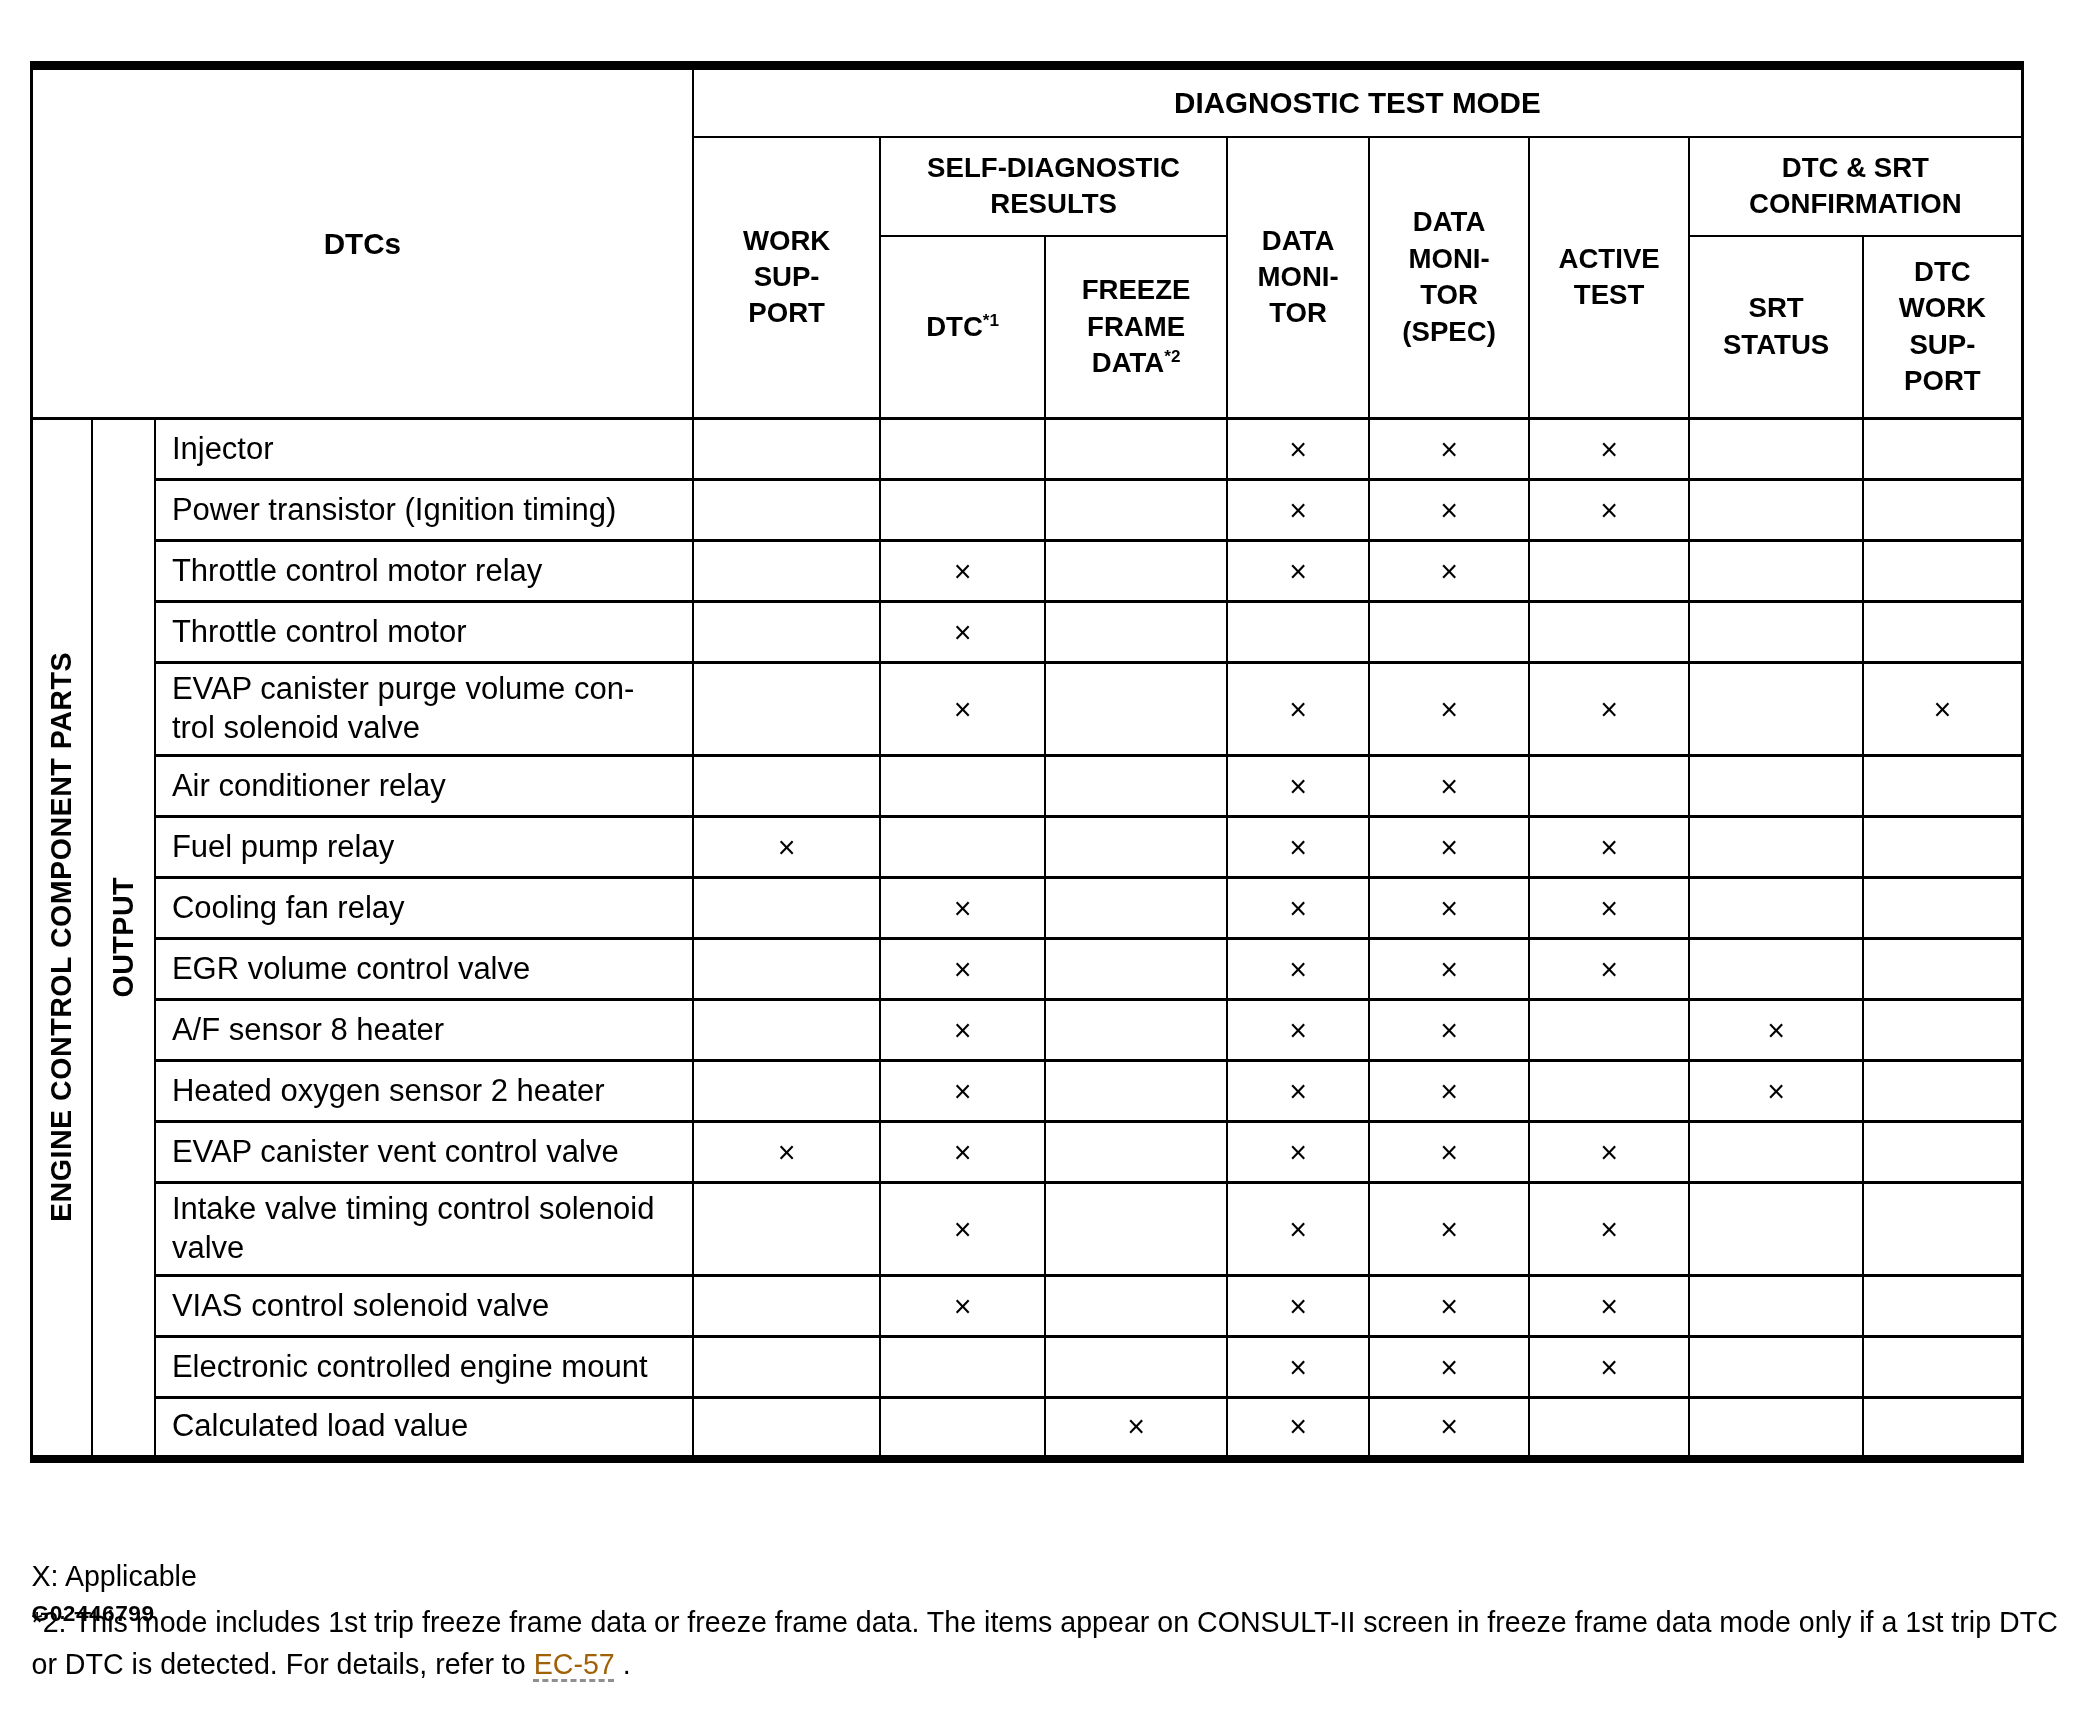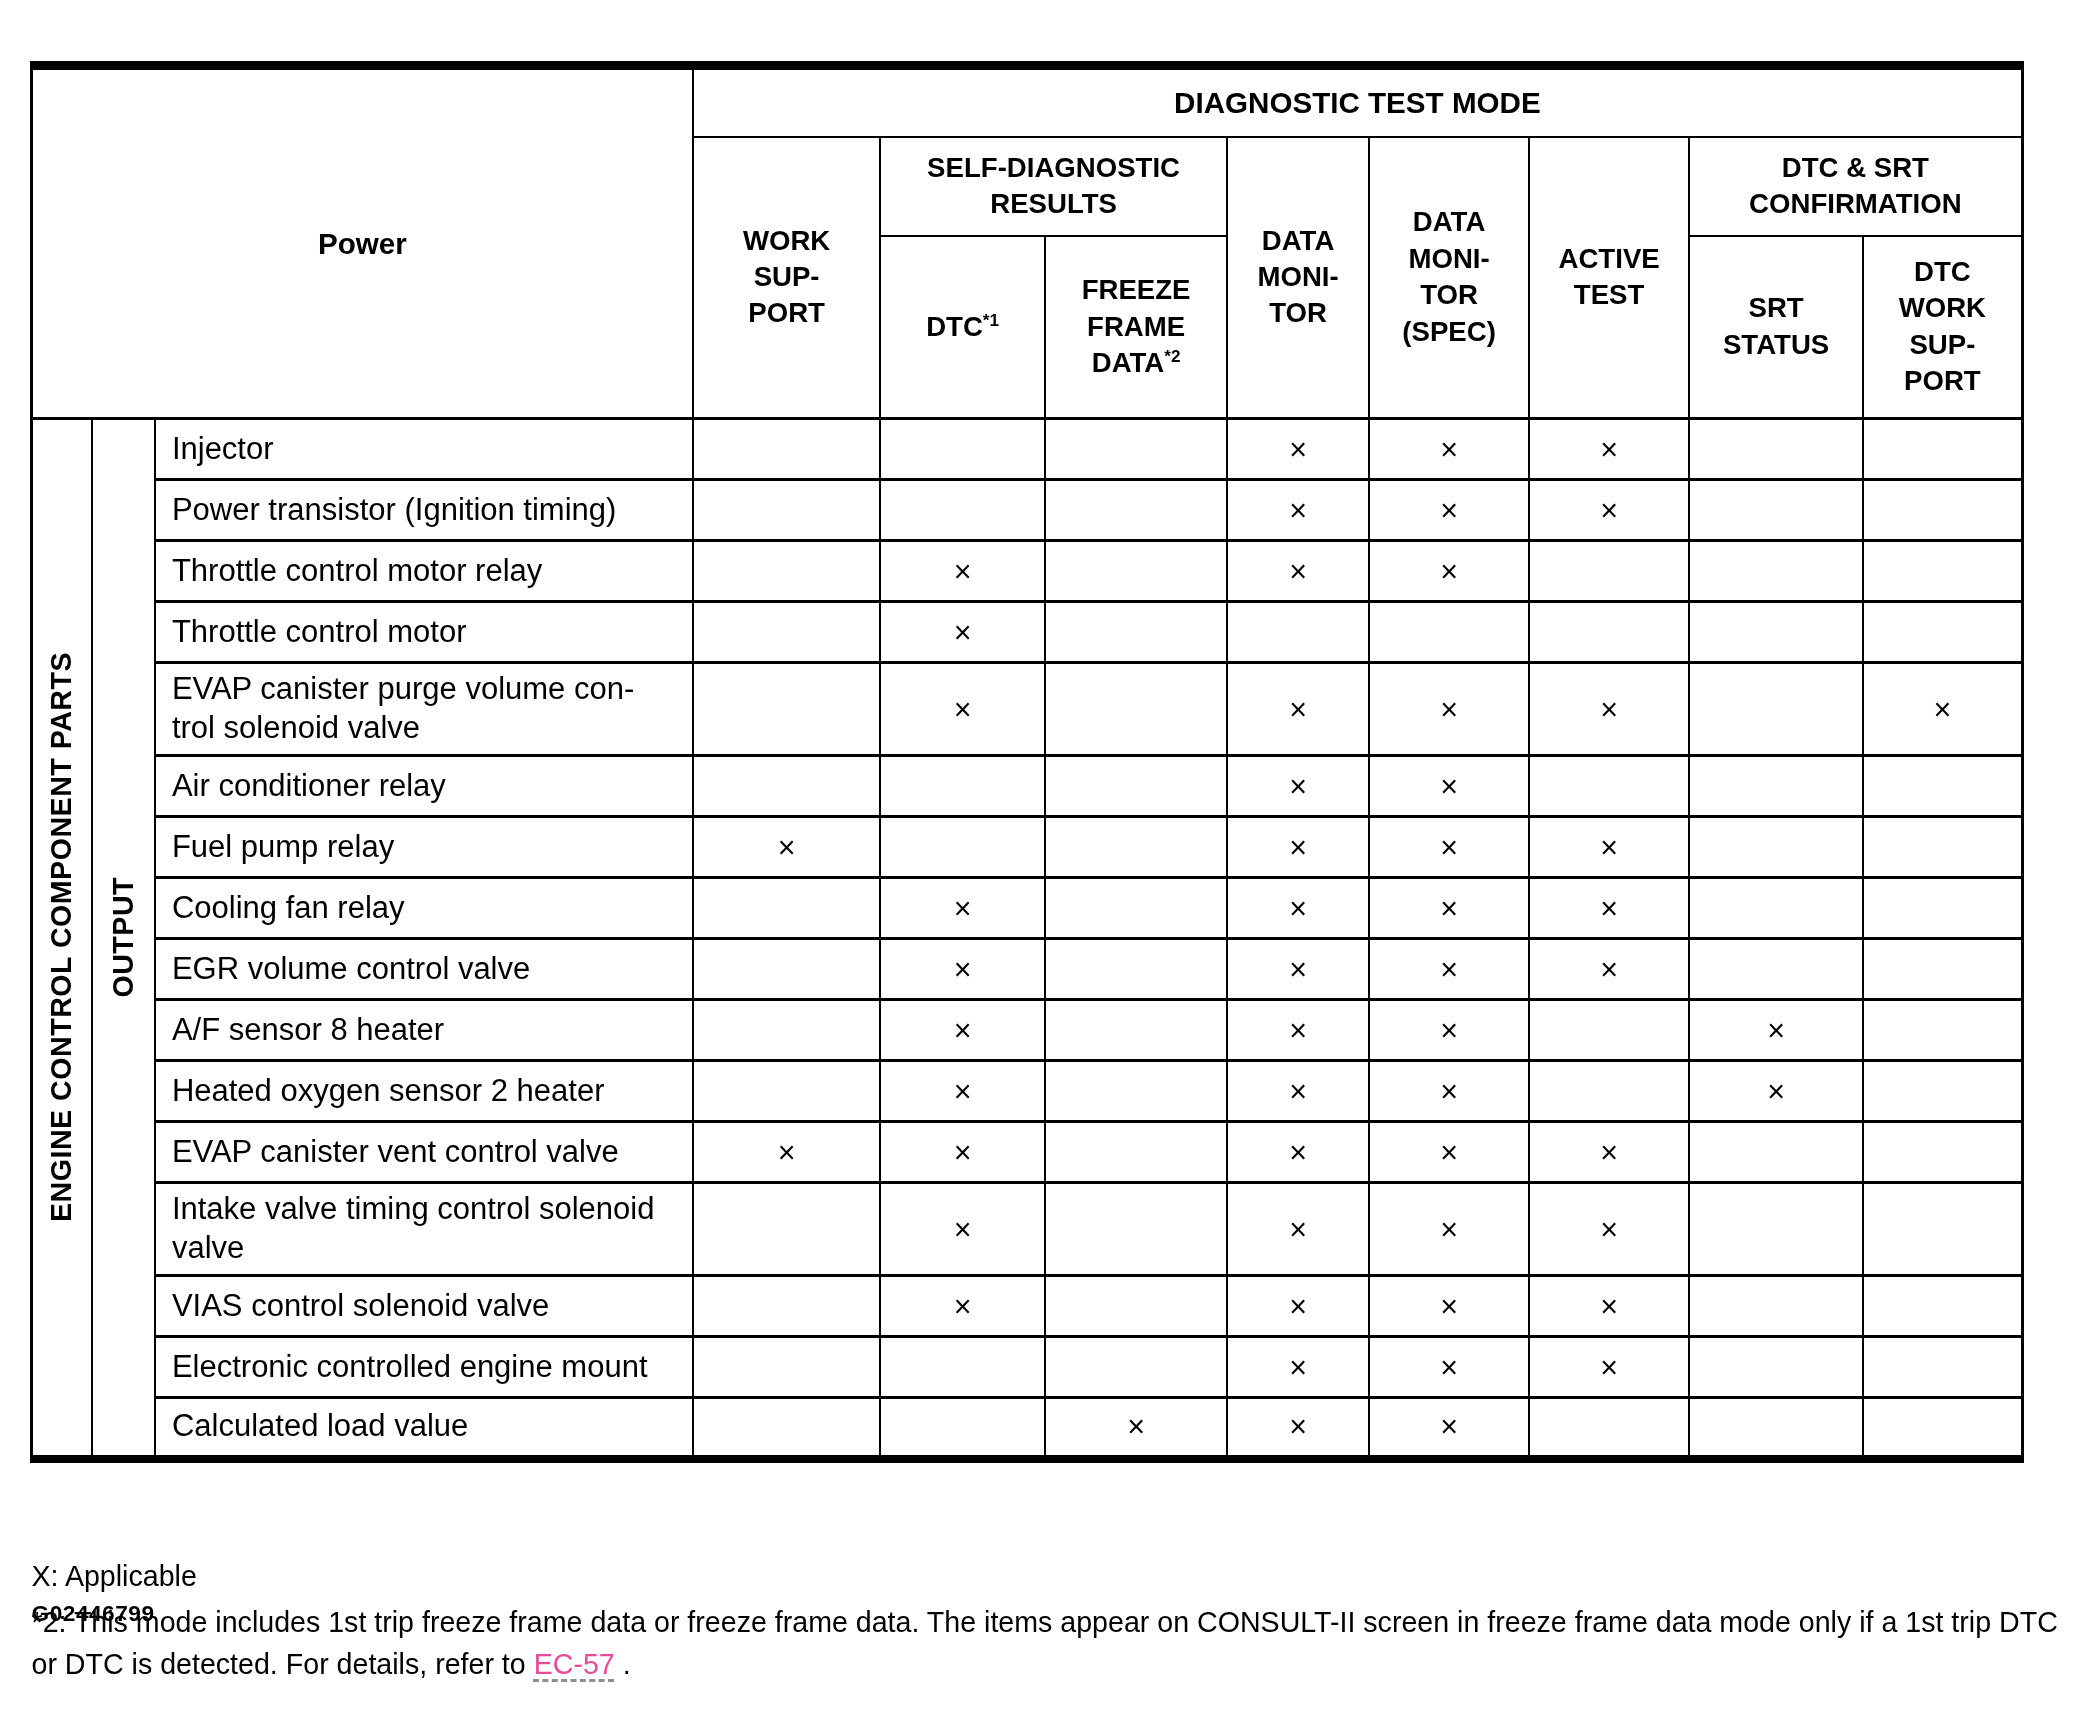--- a/index.html
+++ b/index.html
@@ -41,21 +41,21 @@
     border-width:3px 2px;font-size:30.5px;text-align:center;vertical-align:middle;
     font-weight:400;
   }
   
   .notes{
     position:absolute;left:31.5px;top:1556px;width:2031px;
     font-size:28.6px;line-height:1.45;
   }
   .notes p{margin:0 0 4.9px 0;}
   .doclink{
-    color:#ec4899;text-decoration:underline;text-decoration-style:dashed;
+    color:#a16207;text-decoration:underline;text-decoration-style:dashed;
     text-decoration-color:#8f8f8f;text-underline-offset:4.9px;cursor:pointer;
   }
   .figid{
     position:absolute;left:31.5px;top:1600px;font-size:22.7px;font-weight:bold;
     letter-spacing:0.5px;
   }
 </style>
 </head>
 <body>
 
@@ -71,21 +71,21 @@
         <col style="width:182px">
       <col style="width:142px">
         <col style="width:160px">
         <col style="width:160px">
       <col style="width:174px">
         <col style="width:159px">
     </colgroup>
 
     <tbody>
         <tr class="h1">
-      <td class="hitem hb" colspan="3" rowspan="3">Power</td>
+      <td class="hitem hb" colspan="3" rowspan="3">DTCs</td>
       <td class="hcell hdtm" colspan="8">DIAGNOSTIC TEST MODE</td>
     </tr>
     <tr class="h2">
       <td class="hcell hb" rowspan="2">WORK
 SUP-
 PORT</td>
       <td class="hcell" colspan="2">SELF-DIAGNOSTIC
 RESULTS</td>
       <td class="hcell hb" rowspan="2">DATA
 MONI-

